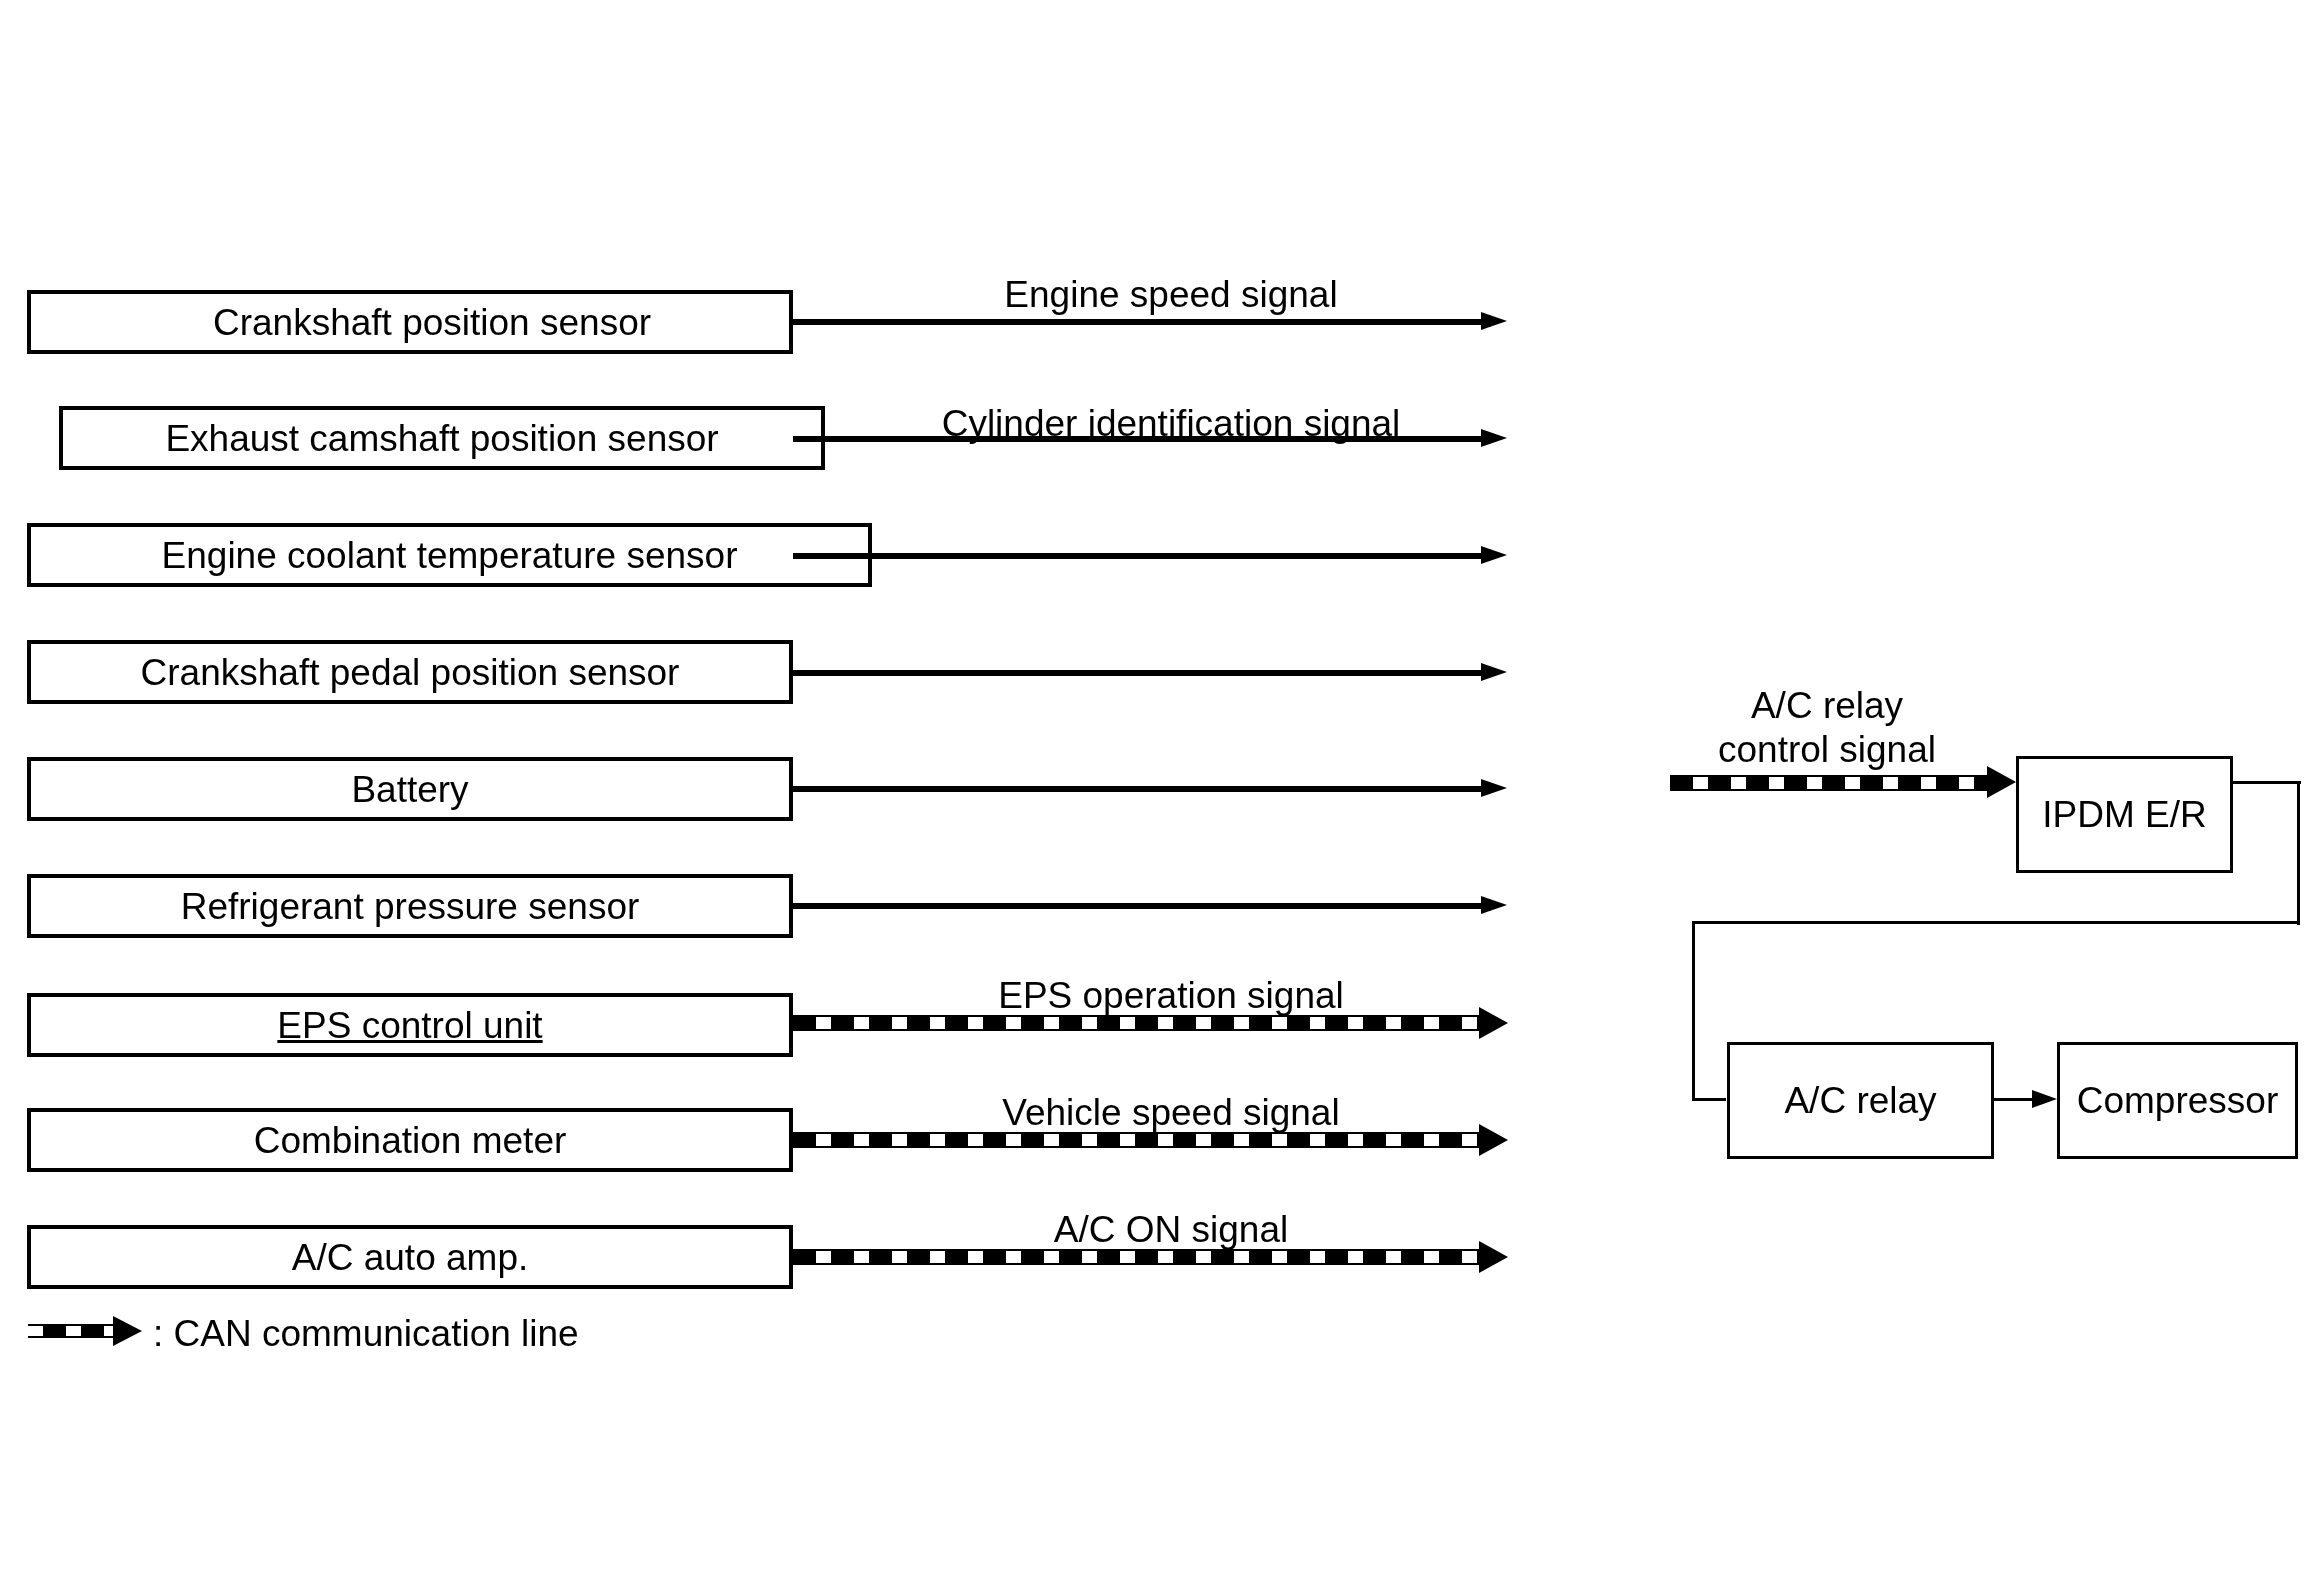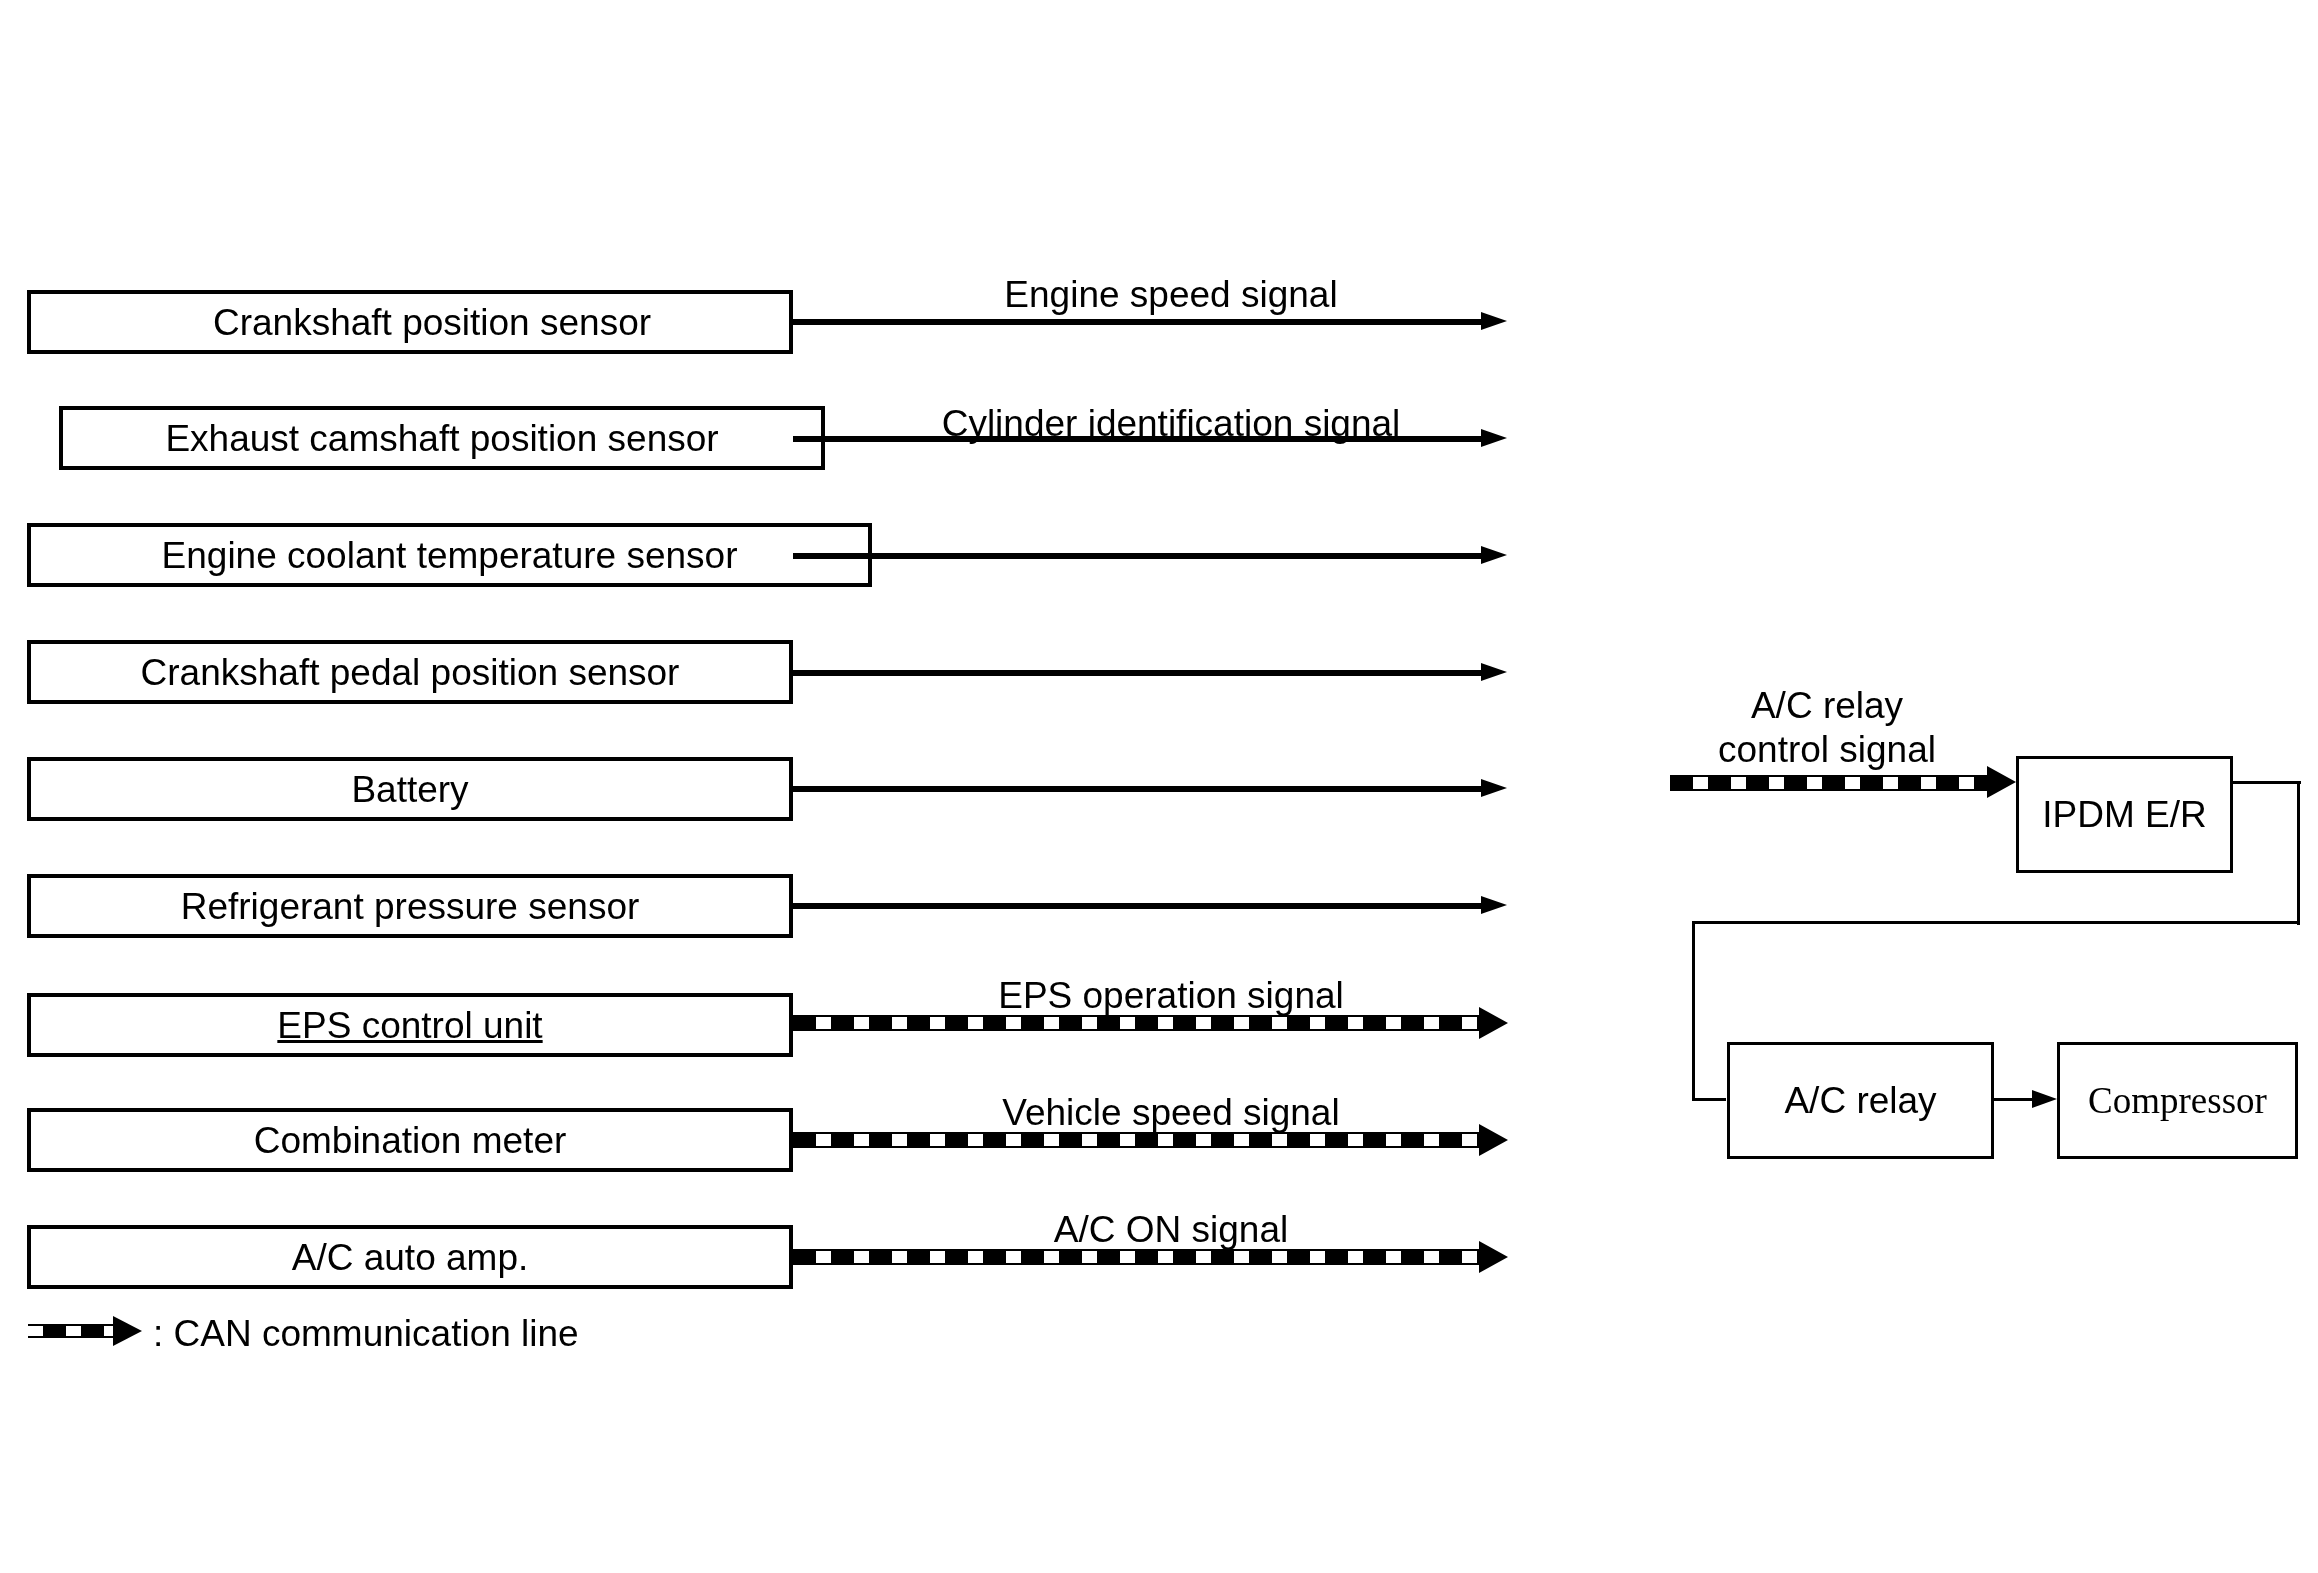--- a/index.html
+++ b/index.html
@@ -196,21 +196,21 @@
 
   <div class="node thin" style="left:1727px; top:1042px; width:267px; height:117px;">
     <span>A/C relay</span>
   </div>
 
   <div>
     <div class="shaft-thin" style="left:1994px; top:1098px; width:39px; height:3.4px;"></div>
     <div class="head small" style="left:2032px; top:1090px;"></div>
   </div>
 
-  <div class="node thin" style="left:2057px; top:1042px; width:241px; height:117px;font-family:Liberation Serif, serif;">
+  <div class="node thin" style="left:2057px; top:1042px; width:241px; height:117px;">
     <span>Compressor</span>
   </div>
 
   <div>
     <div class="legend-shaft"></div>
     <div class="head legend" style="left:113px; top:1316px;"></div>
     <div class="legend-text">: CAN communication line</div>
   </div>
 
 </div>

